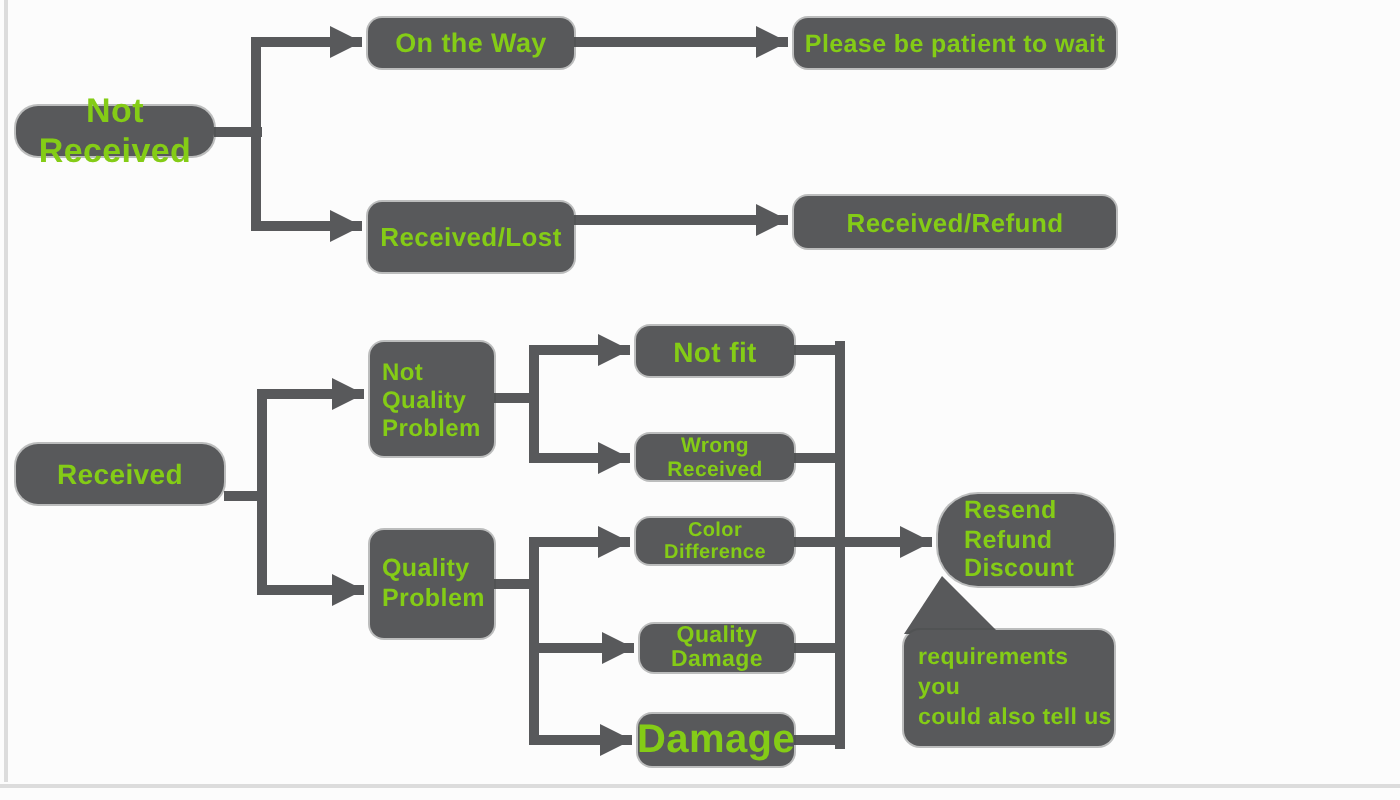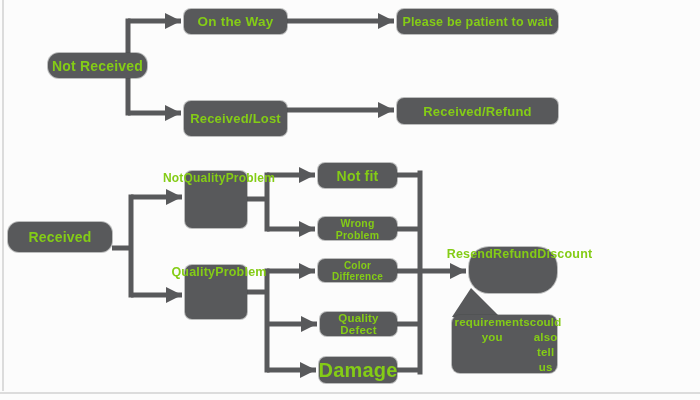--- a/index.html
+++ b/index.html
@@ -11,25 +11,25 @@
   #stage{position:absolute;inset:0;width:700px;height:400px;}
   #wires{position:absolute;left:0;top:0;z-index:1;}
   .node{
     position:absolute;z-index:2;box-sizing:border-box;
     background:#58595b;color:#84cc16;font-weight:bold;
     border-radius:7px;display:flex;align-items:center;justify-content:center;
     text-align:center;letter-spacing:.2px;
     box-shadow:0 0 0 1px rgba(70,71,73,.35);
   }
   .pill{border-radius:11px;}
-  .multi{flex-direction:row;align-items:flex-start;justify-content:center;text-align:center;}
+  .multi{flex-direction:column;align-items:flex-start;justify-content:center;text-align:left;}
   .multi span{display:block;}
 
   
-  .n-not-received{left:8px;top:53px;width:99px;height:25px;font-size:14px;margin-left:40px;}
+  .n-not-received{left:8px;top:53px;width:99px;height:25px;font-size:17px;}
   .n-on-the-way{left:184px;top:9px;width:103px;height:25px;font-size:13.5px;}
   .n-patient{left:397px;top:9px;width:161px;height:25px;font-size:12.5px;}
   .n-received-lost{left:184px;top:101px;width:103px;height:35px;font-size:13px;}
   .n-received-refund{left:397px;top:98px;width:161px;height:26px;font-size:13px;}
 
   
   .n-received{left:8px;top:222px;width:104px;height:30px;font-size:14px;}
   .n-not-quality{left:185px;top:171px;width:62px;height:57px;font-size:12px;line-height:14px;padding-left:6px;}
   .n-quality{left:185px;top:265px;width:62px;height:54px;font-size:12.5px;line-height:15px;padding-left:6px;}
   .n-not-fit{left:318px;top:163px;width:79px;height:25px;font-size:14px;}
@@ -108,23 +108,23 @@
     <span>Quality</span>
     <span>Problem</span>
   </div>
 
   <div class="node multi n-quality">
     <span>Quality</span>
     <span>Problem</span>
   </div>
 
   <div class="node n-not-fit">Not fit</div>
-  <div class="node n-wrong-delivery">Wrong Problem</div>
+  <div class="node n-wrong-delivery">Wrong Received</div>
   <div class="node n-color-difference">Color Difference</div>
-  <div class="node n-quality-defect">Quality Defect</div>
+  <div class="node n-quality-defect">Quality Damage</div>
   <div class="node n-damage">Damage</div>
 
   <div class="node multi n-outcome">
     <span>Resend</span>
     <span>Refund</span>
     <span>Discount</span>
   </div>
 
   <div class="node multi n-note">
     <span>requirements you</span>

